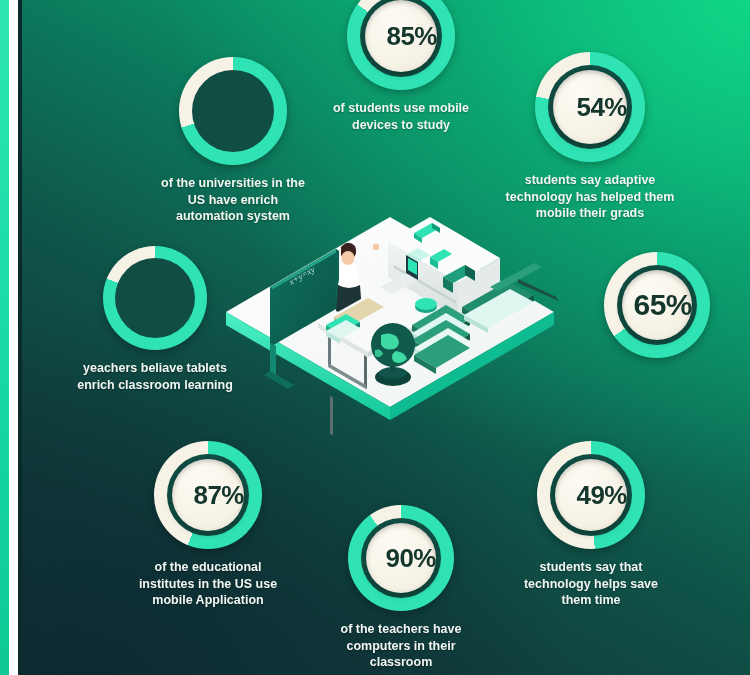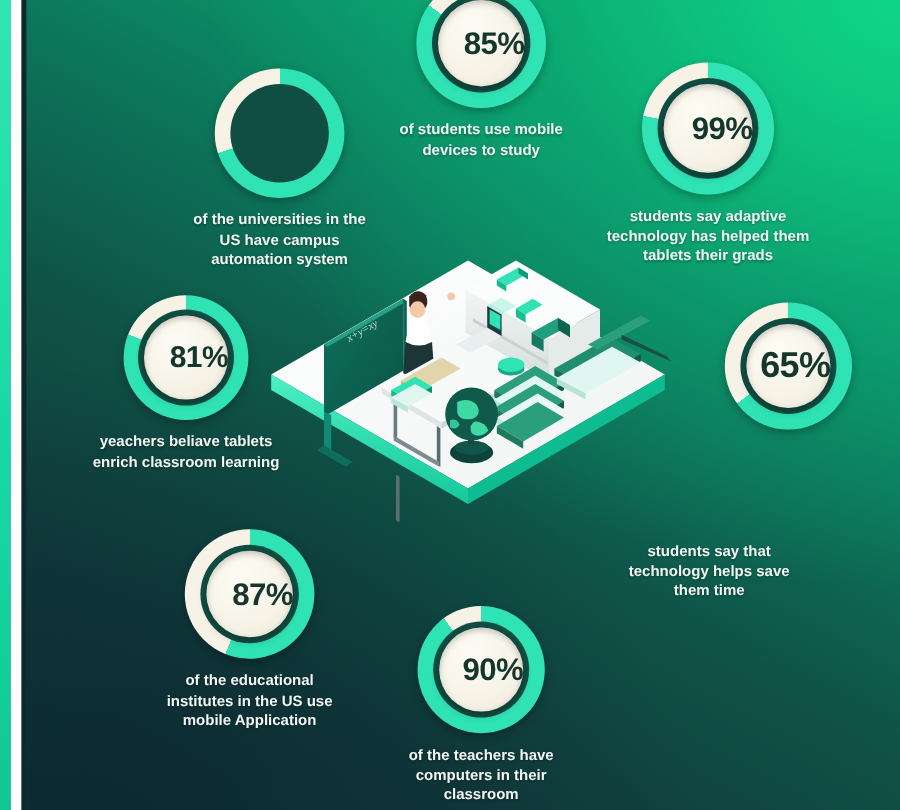--- a/index.html
+++ b/index.html
@@ -191,21 +191,21 @@
       </svg>
     </div>
 
     <div class="stat" style="left:111px;top:57px;width:200px;">
       <div class="donut" style="width:108px;height:108px;">
         <div class="ring" style="background:conic-gradient(from 0deg,#2fe3b4 0deg 252deg,#f6f2e6 252deg 360deg);
                     box-shadow:0 3px 8px rgba(0,0,0,.28);"></div>
         <div class="dark-ring" style="inset:13px;"></div>
       </div>
       <div class="caption">of the universities in the
-US have campus
+US have enrich
 automation system</div>
     </div>
 
     <div class="stat" style="left:279px;top:-18px;width:200px;">
       <div class="donut" style="width:108px;height:108px;">
         <div class="ring" style="background:conic-gradient(from 0deg,#2fe3b4 0deg 306deg,#f6f2e6 306deg 360deg);
                     box-shadow:0 3px 8px rgba(0,0,0,.28);"></div>
         <div class="dark-ring" style="inset:13px;"></div>
         <div class="hole" style="inset:18px;">
           <span class="pct" style="font-size:26px;">85%</span>
@@ -214,36 +214,33 @@
       <div class="caption">of students use mobile
 devices to study</div>
     </div>
 
     <div class="stat" style="left:468px;top:52px;width:200px;">
       <div class="donut" style="width:110px;height:110px;">
         <div class="ring" style="background:conic-gradient(from 0deg,#2fe3b4 0deg 281deg,#f6f2e6 281deg 360deg);
                     box-shadow:0 3px 8px rgba(0,0,0,.28);"></div>
         <div class="dark-ring" style="inset:13px;"></div>
         <div class="hole" style="inset:18px;">
-          <span class="pct" style="font-size:26px;">99%</span>
+          <span class="pct" style="font-size:26px;">54%</span>
         </div>
       </div>
       <div class="caption">students say adaptive
 technology has helped them
-tablets their grads</div>
+mobile their grads</div>
     </div>
 
     <div class="stat" style="left:33px;top:246px;width:200px;">
       <div class="donut" style="width:104px;height:104px;">
         <div class="ring" style="background:conic-gradient(from 0deg,#2fe3b4 0deg 292deg,#f6f2e6 292deg 360deg);
                     box-shadow:0 3px 8px rgba(0,0,0,.28);"></div>
         <div class="dark-ring" style="inset:12px;"></div>
-        <div class="hole" style="inset:17px;">
-          <span class="pct" style="font-size:25px;">81%</span>
-        </div>
       </div>
       <div class="caption">yeachers beliave tablets
 enrich classroom learning</div>
     </div>
 
     <div class="stat" style="left:530px;top:252px;width:210px;">
       <div class="donut" style="width:106px;height:106px;">
         <div class="ring" style="background:conic-gradient(from 0deg,#2fe3b4 0deg 234deg,#f6f2e6 234deg 360deg);
                     box-shadow:0 3px 8px rgba(0,0,0,.28);"></div>
         <div class="dark-ring" style="inset:13px;"></div>
@@ -275,19 +272,27 @@
         <div class="hole" style="inset:18px;">
           <span class="pct" style="font-size:26px;">90%</span>
         </div>
       </div>
       <div class="caption">of the teachers have
 computers in their
 classroom</div>
     </div>
 
     <div class="stat" style="left:469px;top:441px;width:200px;">
+      <div class="donut" style="width:108px;height:108px;">
+        <div class="ring" style="background:conic-gradient(from 0deg,#2fe3b4 0deg 176deg,#f6f2e6 176deg 360deg);
+                    box-shadow:0 3px 8px rgba(0,0,0,.28);"></div>
+        <div class="dark-ring" style="inset:13px;"></div>
+        <div class="hole" style="inset:18px;">
+          <span class="pct" style="font-size:26px;">49%</span>
+        </div>
+      </div>
       <div class="caption">students say that
 technology helps save
 them time</div>
     </div>
 
   </div>
 </div>
 
 </body></html>

